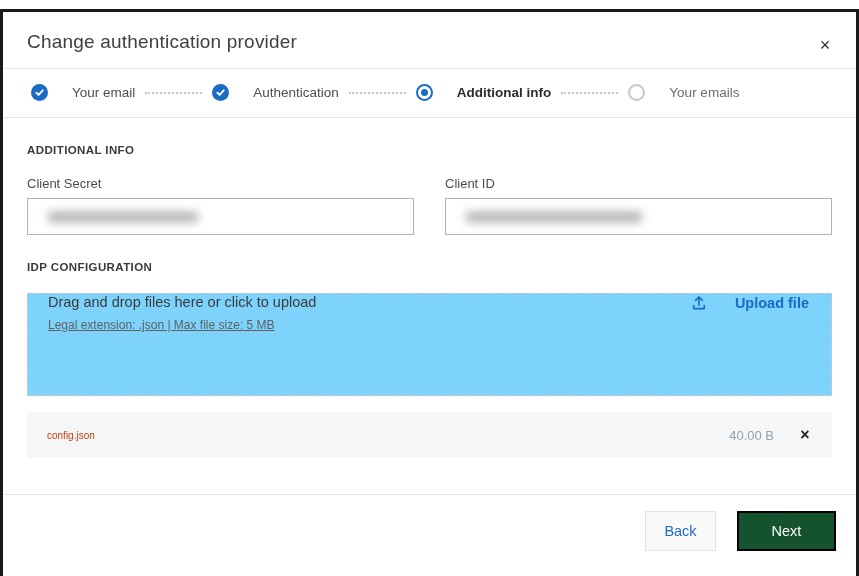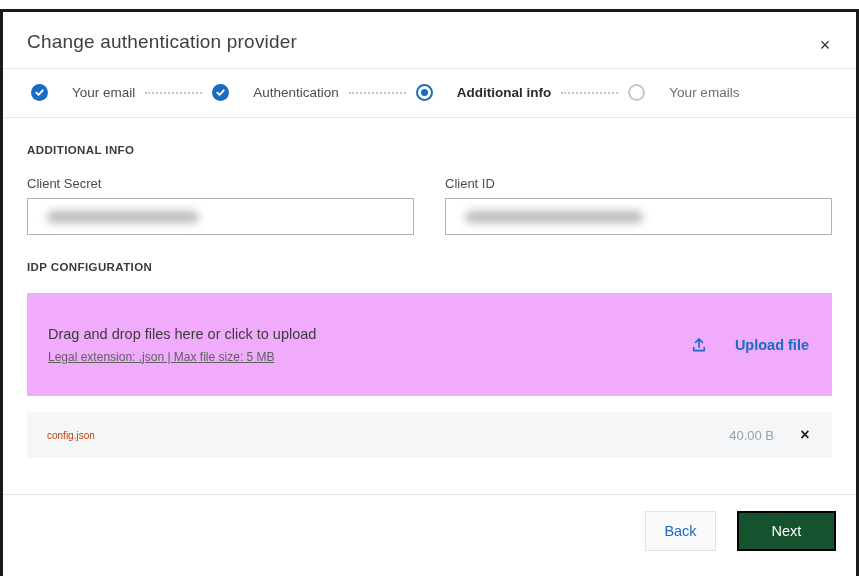--- a/index.html
+++ b/index.html
@@ -124,25 +124,25 @@
     background: #8d8d8d;
     filter: blur(4px);
     opacity: .6;
   }
   .masked-wide { width: 178px; }
   .masked-narrow { width: 152px; }
 
   
   .dropzone {
     margin-top: 20px;
-    background: #f0abfc;
+    background: #7dd3fc;
     border: 1px dashed #c9c9c9;
     height: 103px;
     display: flex;
-    align-items: center;
+    align-items: flex-start;
     justify-content: space-between;
     padding: 0 22px 0 20px;
     cursor: pointer;
   }
   .dropzone-text .dz-title {
     font-size: 14.5px;
     color: #3b3b3b;
   }
   .dropzone-text .dz-hint {
     font-size: 12px;

